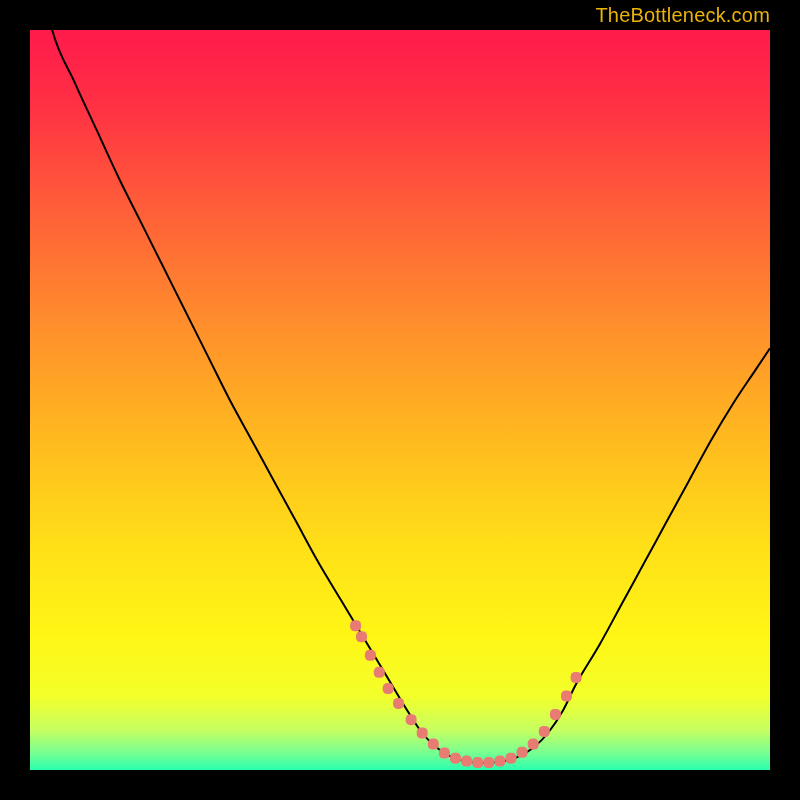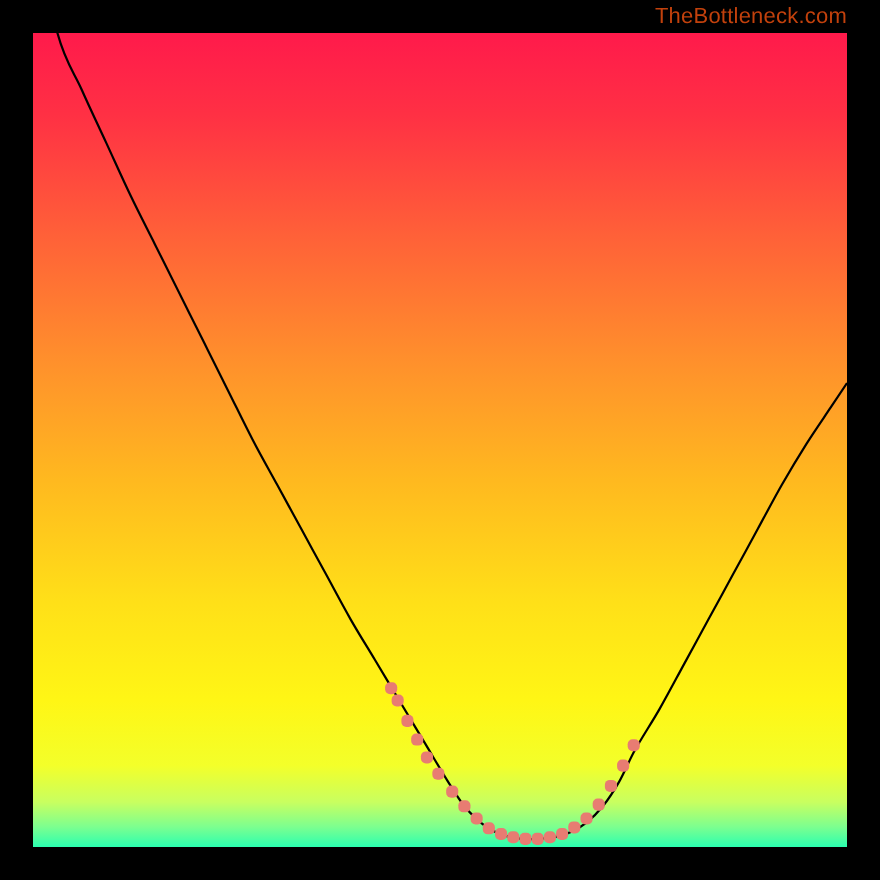--- a/index.html
+++ b/index.html
@@ -21,21 +21,21 @@
     position: absolute;
     left: 30px;
     top: 30px;
     width: 740px;
     height: 740px;
   }
   .watermark {
     position: absolute;
     top: 4px;
     right: 30px;
-    color: #c2410c;
+    color: #eab308;
     font-size: 20px;
     font-weight: 400;
     letter-spacing: 0.2px;
   }
   svg { display: block; }
 </style>
 </head>
 <body>
 
 <div class="outer">

